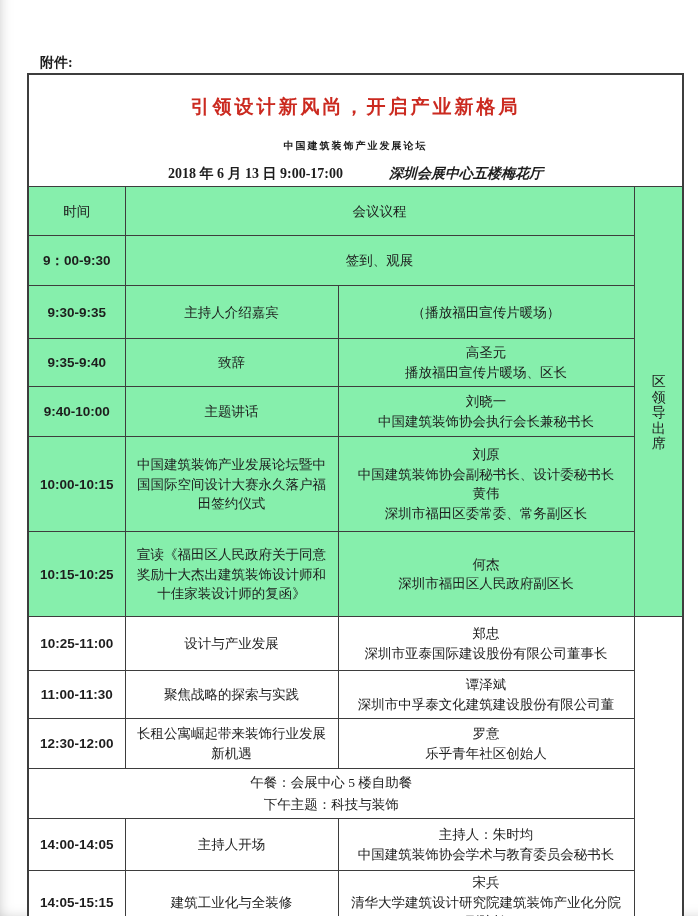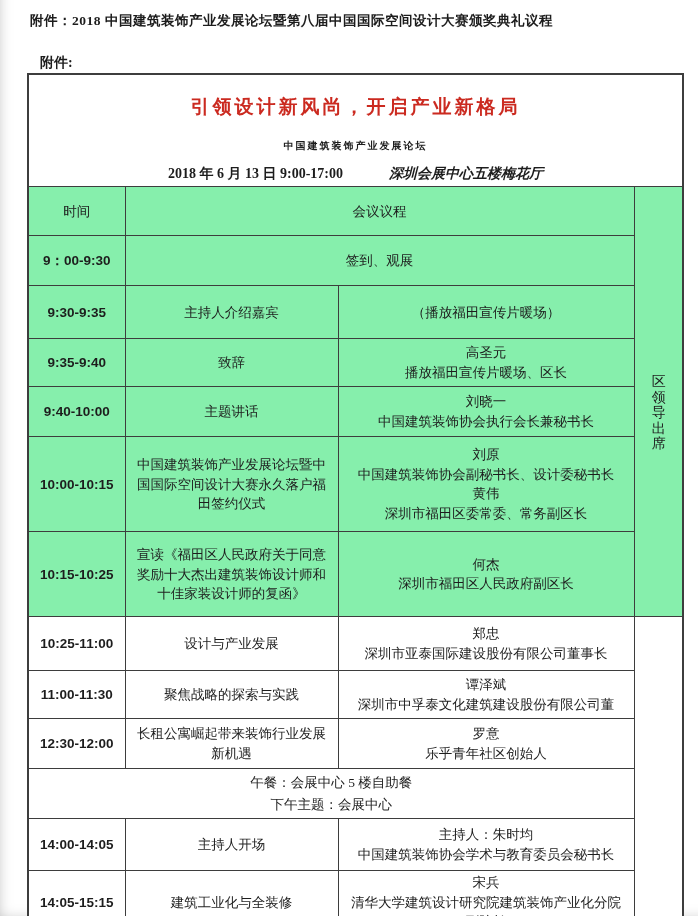--- a/index.html
+++ b/index.html
@@ -67,21 +67,20 @@
     line-height:1;
   }
   .line{display:block;}
   .lunch-cell div{line-height:1.6;}
 </style>
 </head>
 <body>
 
 <div class="doc">
 
-  <div class="attach-line">附件：2018 中国建筑装饰产业发展论坛暨第八届中国国际空间设计大赛颁奖典礼议程</div>
   <div class="attach-label">附件:</div>
 
   <table class="agenda">
     <colgroup>
       <col style="width:97px">
         <col style="width:213px">
         <col style="width:296px">
         <col style="width:49px">
     </colgroup>
 
@@ -177,21 +176,21 @@
       <td class="left">长租公寓崛起带来装饰行业发展新机遇</td>
       <td>
         <span class="line">罗意</span>
         <span class="line">乐乎青年社区创始人</span>
       </td>
     </tr>
 
     <tr class="h45">
       <td colspan="3" class="lunch-cell">
         <div>午餐：会展中心 5 楼自助餐</div>
-        <div>下午主题：会展中心</div>
+        <div>下午主题：科技与装饰</div>
       </td>
     </tr>
 
     <tr class="h47">
       <td class="time">14:00-14:05</td>
       <td>主持人开场</td>
       <td>
         <span class="line">主持人：朱时均</span>
         <span class="line">中国建筑装饰协会学术与教育委员会秘书长</span>
       </td>

